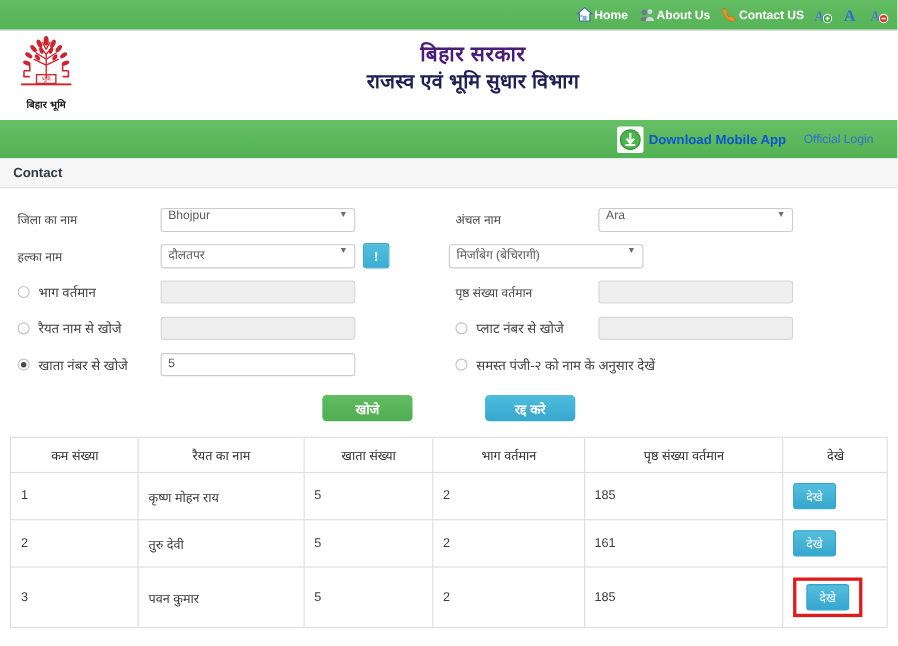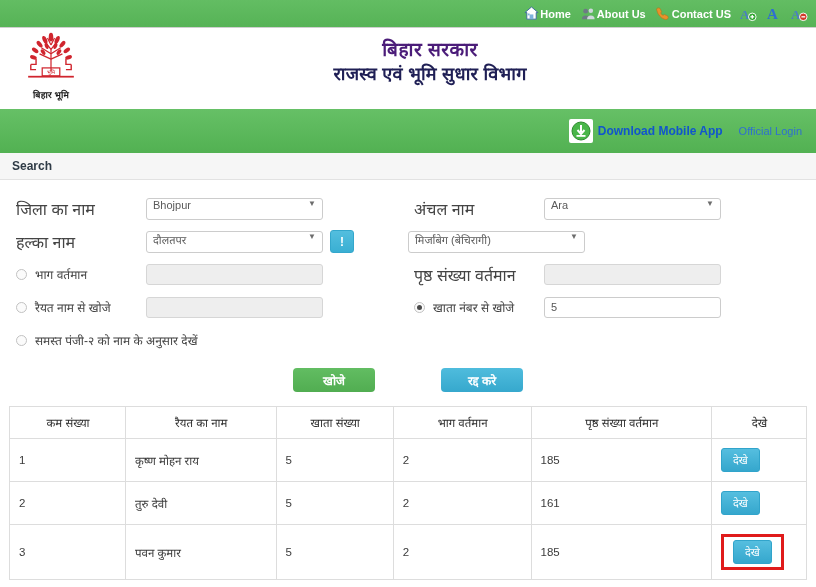--- a/index.html
+++ b/index.html
@@ -53,21 +53,21 @@
   }
 
   
   .header {
     height: 81px;
     background: #ffffff;
     position: relative;
   }
   .logo-wrap {
     position: absolute;
-    left: 15px;
+    left: 6px;
     top: 3px;
     width: 72px;
     text-align: center;
   }
   .logo-emblem { width: 62px; height: 58px; margin: 0 auto; display:block; }
   .logo-text {
     font-size: 9px;
     color: #1a1a1a;
     font-weight: bold;
     margin-top: -1px;
@@ -91,27 +91,27 @@
     font-size: 18px;
     font-weight: bold;
     color: #1f1f55;
     letter-spacing: .3px;
     line-height: 1.3;
     margin-top: 1px;
   }
 
   
   .appband {
-    height: 44px;
+    height: 35px;
     background: #5cb85c;
     background: linear-gradient(#66c066, #52b152);
     display: flex;
     align-items: center;
     justify-content: flex-end;
-    padding-right: 14px;
+    padding-right: 22px;
     box-sizing: border-box;
   }
   .dl-app {
     display: flex;
     align-items: center;
     cursor: pointer;
     margin-right: 16px;
   }
   .dl-icon {
     width: 24px; height: 24px;
@@ -162,21 +162,21 @@
     row-gap: 0px;
   }
   .field-row {
     display: flex;
     align-items: center;
     height: 33px;
   }
   .field-label {
     width: 136px;
     flex: 0 0 136px;
-    font-size: 16px;
+    font-size: 11px;
     color: #444444;
     padding-left: 6px;
     box-sizing: border-box;
   }
   .field-label-radio {
     width: 136px;
     flex: 0 0 136px;
     display: flex;
     align-items: center;
     font-size: 12px;
@@ -453,21 +453,21 @@
         <circle cx="10" cy="10" r="9" fill="#49b649" stroke="#2e8b2e" stroke-width="1"></circle>
         <path d="M10 4 v7 M6.5 9 L10 13 L13.5 9" stroke="#ffffff" stroke-width="2" fill="none"></path>
         <rect x="5.5" y="14" width="9" height="1.8" fill="#ffffff"></rect>
       </svg>
     </span>
     <span class="dl-label">Download Mobile App</span>
   </div>
   <a class="official-login">Official Login</a>
 </div>
 
-<div class="search-head">Search</div>
+<div class="search-head">Contact</div>
 
 <div class="form-area">
   <div class="form-grid">
 
     <div class="field-row">
       <div class="field-label">जिला का नाम</div>
       <div class="select-box">
         <span class="sel-val">Bhojpur</span>
         <span class="caret">▼</span>
       </div>
@@ -504,20 +504,27 @@
     </div>
     <div class="field-row">
       <div class="field-label">पृष्ठ संख्या वर्तमान</div>
       <div class="text-input"></div>
     </div>
 
     <div class="field-row">
       <div class="field-label-radio">
         <span class="radio"></span>
         <span>रैयत नाम से खोजे</span>
+      </div>
+      <div class="text-input"></div>
+    </div>
+    <div class="field-row">
+      <div class="field-label-radio">
+        <span class="radio"></span>
+        <span>प्लाट नंबर से खोजे</span>
       </div>
       <div class="text-input"></div>
     </div>
 
     <div class="field-row">
       <div class="field-label-radio">
         <span class="radio checked"></span>
         <span>खाता नंबर से खोजे</span>
       </div>
       <div class="text-input active">5</div>

